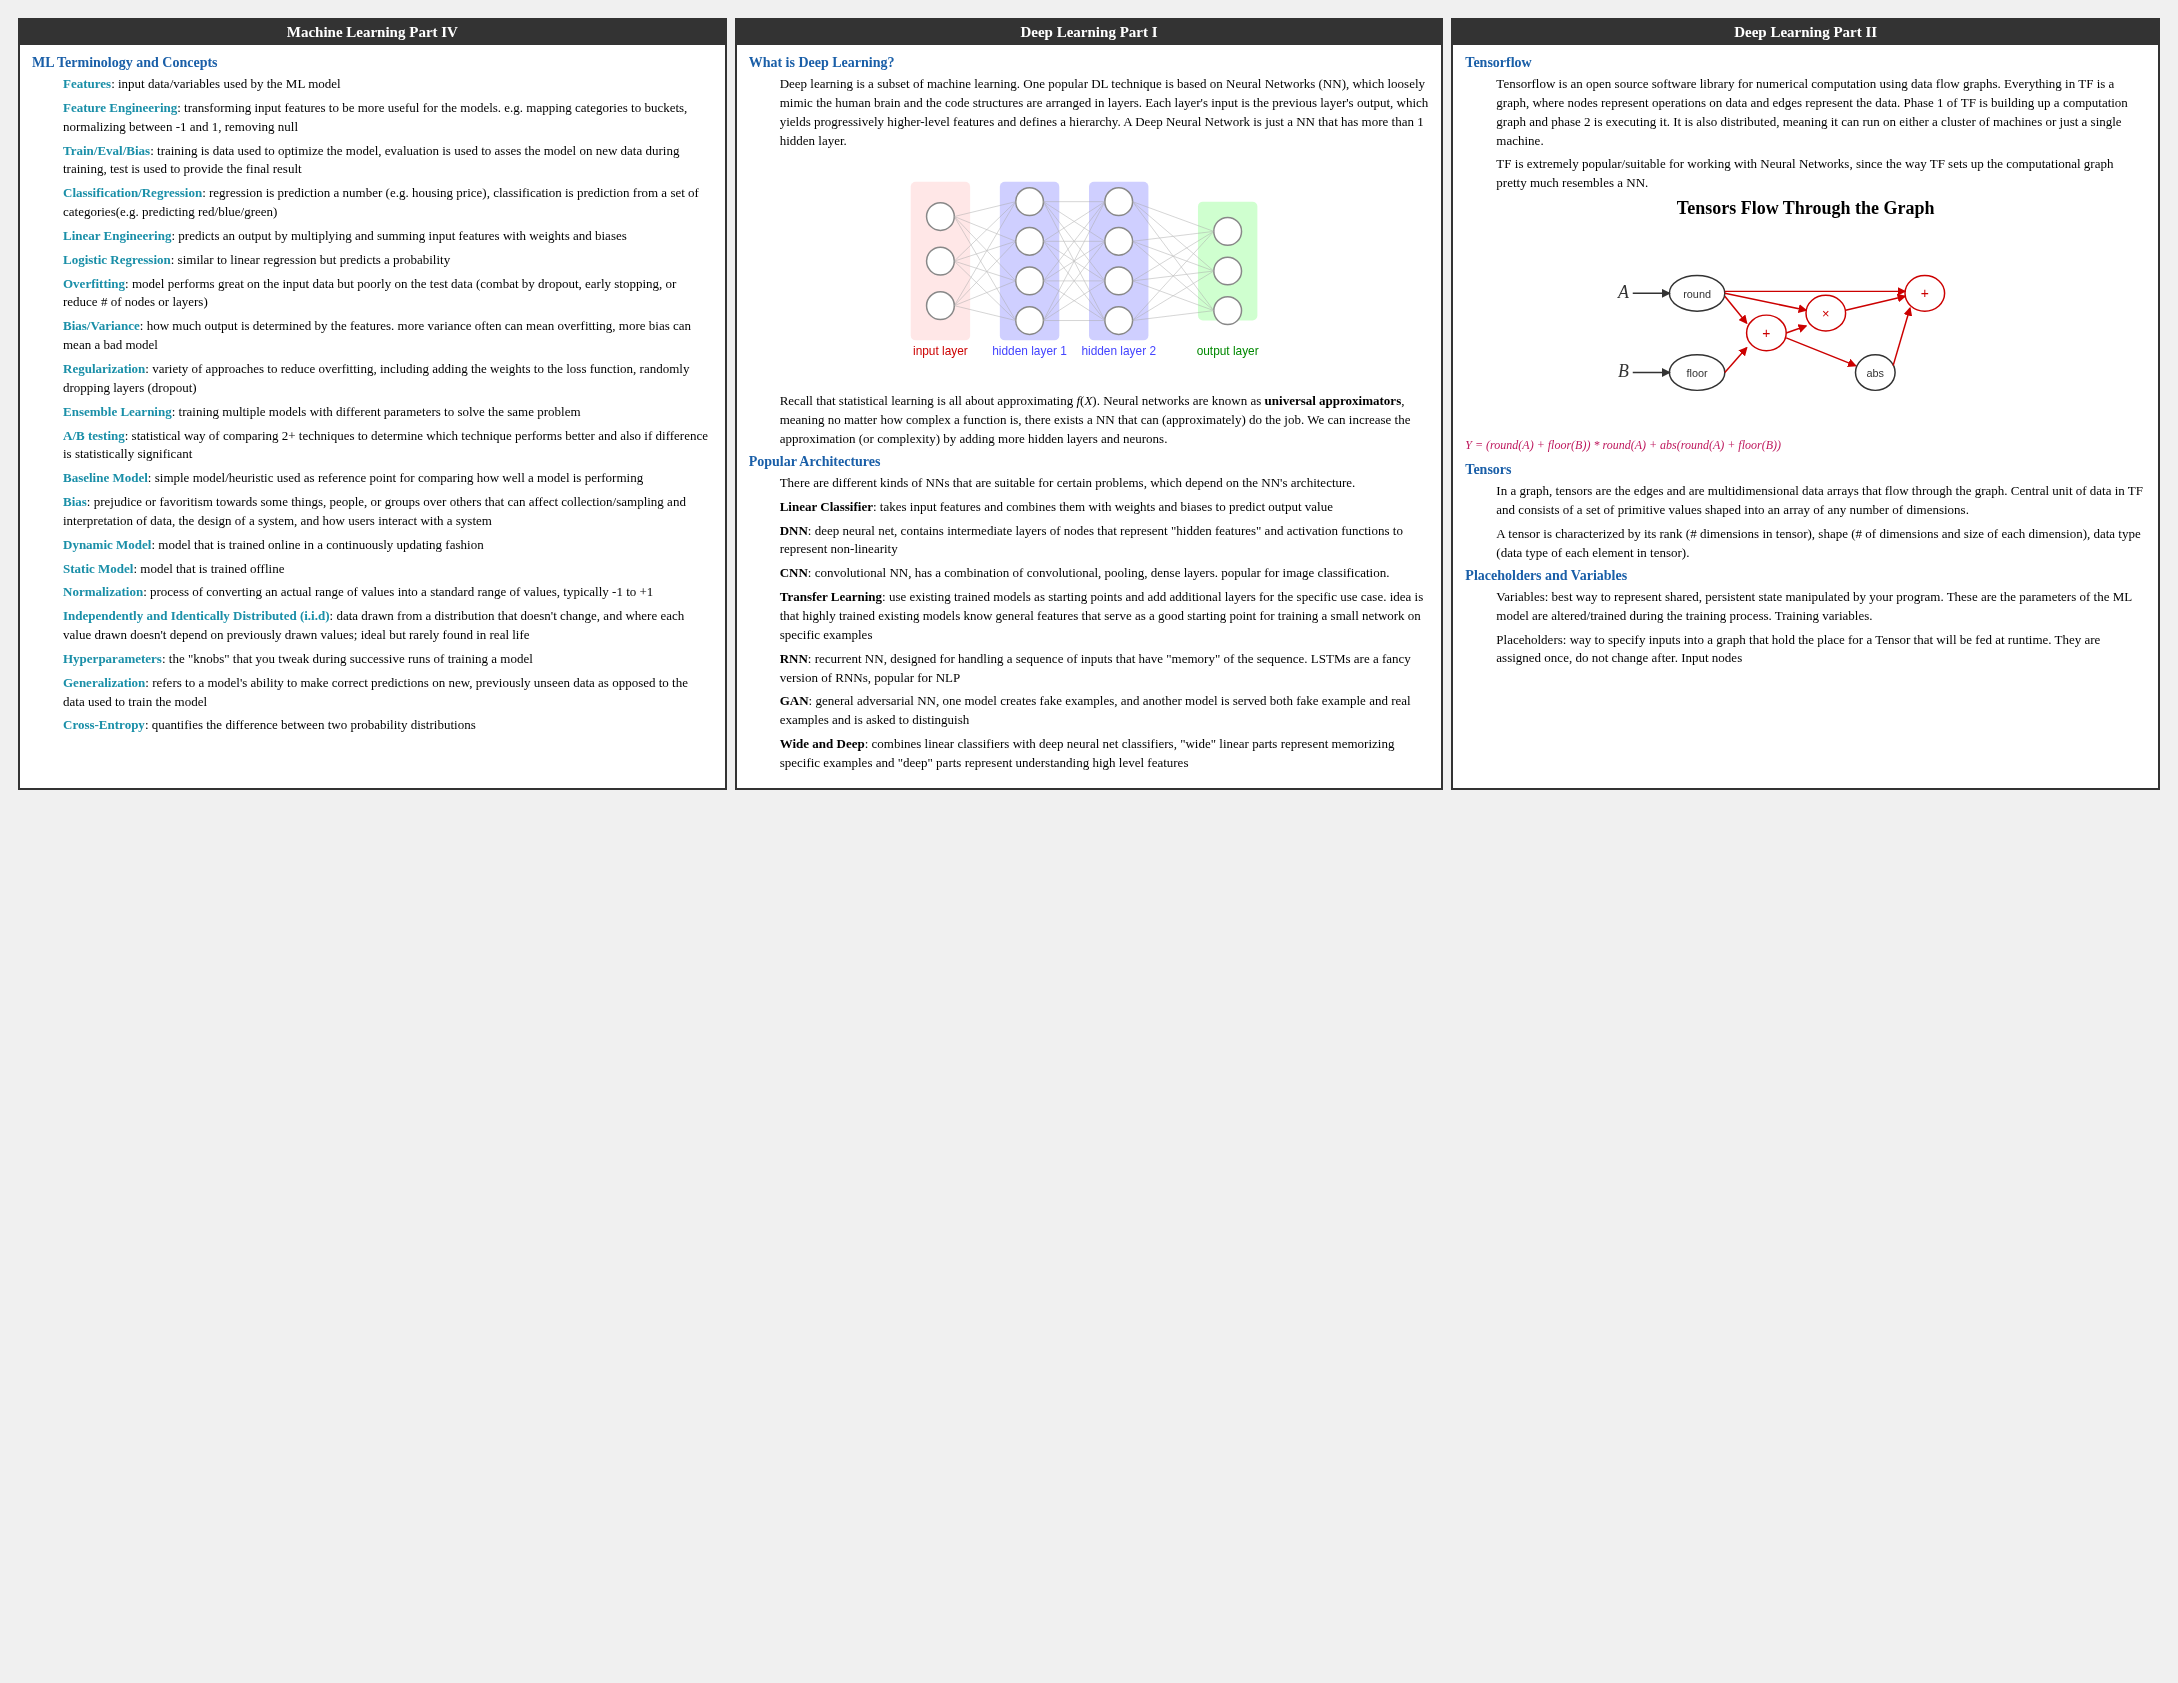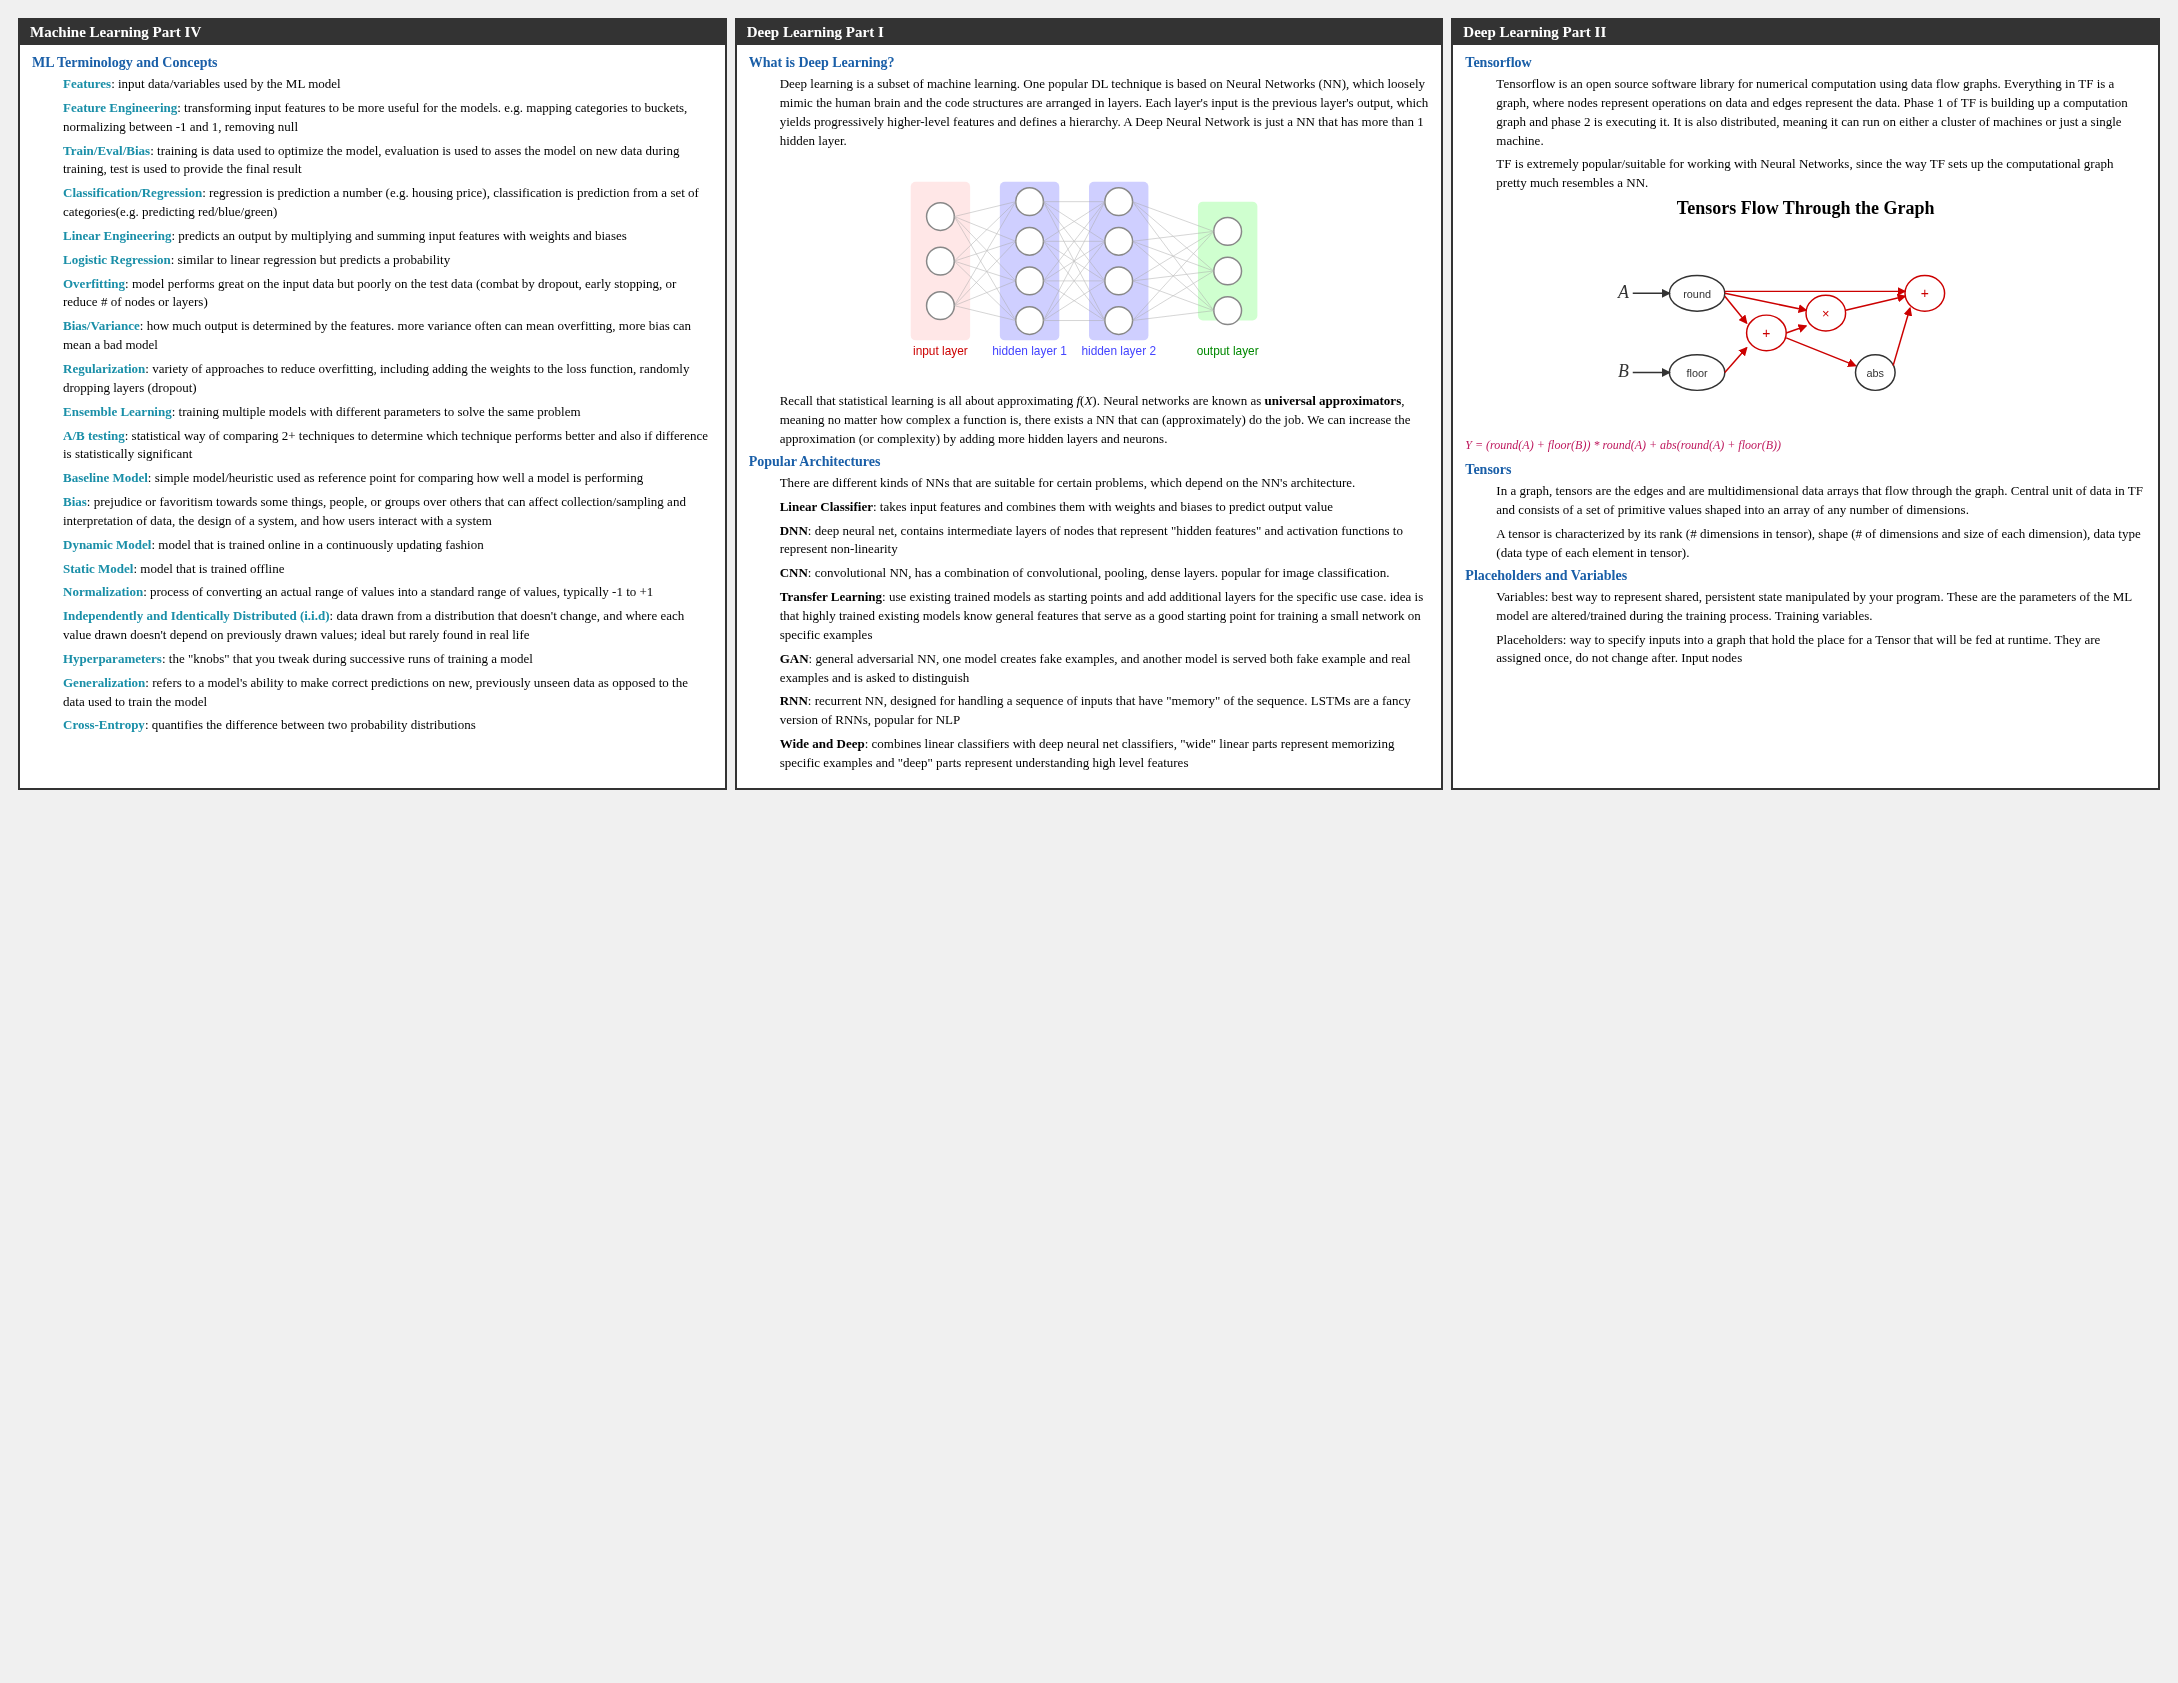--- a/index.html
+++ b/index.html
@@ -27,20 +27,21 @@
       padding: 10px 12px;
       flex: 1;
       position: relative;
     }
     .panel-title {
       background: #333;
       color: white;
       font-weight: bold;
       font-size: 15px;
       padding: 4px 10px;
+      text-align: center;
       margin: -10px -12px 10px -12px;
     }
     .section-heading {
       color: #1a5fa8;
       font-weight: bold;
       font-size: 14px;
       margin-top: 4px;
       margin-bottom: 4px;
     }
     .term-cyan {
@@ -249,24 +250,24 @@
     <p class="body-text">
       <strong>DNN</strong><span>: deep neural net, contains intermediate layers of nodes that represent "hidden features" and activation functions to represent non-linearity</span>
     </p>
     <p class="body-text">
       <strong>CNN</strong><span>: convolutional NN, has a combination of convolutional, pooling, dense layers. popular for image classification.</span>
     </p>
     <p class="body-text">
       <strong>Transfer Learning</strong><span>: use existing trained models as starting points and add additional layers for the specific use case. idea is that highly trained existing models know general features that serve as a good starting point for training a small network on specific examples</span>
     </p>
     <p class="body-text">
+      <strong>RNN</strong><span>: recurrent NN, designed for handling a sequence of inputs that have "memory" of the sequence. LSTMs are a fancy version of RNNs, popular for NLP</span>
+    </p>
+    <p class="body-text">
       <strong>GAN</strong><span>: general adversarial NN, one model creates fake examples, and another model is served both fake example and real examples and is asked to distinguish</span>
-    </p>
-    <p class="body-text">
-      <strong>RNN</strong><span>: recurrent NN, designed for handling a sequence of inputs that have "memory" of the sequence. LSTMs are a fancy version of RNNs, popular for NLP</span>
     </p>
     <p class="body-text">
       <strong>Wide and Deep</strong><span>: combines linear classifiers with deep neural net classifiers, "wide" linear parts represent memorizing specific examples and "deep" parts represent understanding high level features</span>
     </p>
   </div>
 
   <div class="panel">
     <div class="panel-title">Deep Learning Part II</div>
     <div class="section-heading">Tensorflow</div>
     <p class="body-text">Tensorflow is an open source software library for numerical computation using data flow graphs. Everything in TF is a graph, where nodes represent operations on data and edges represent the data. Phase 1 of TF is building up a computation graph and phase 2 is executing it. It is also distributed, meaning it can run on either a cluster of machines or just a single machine.</p>

